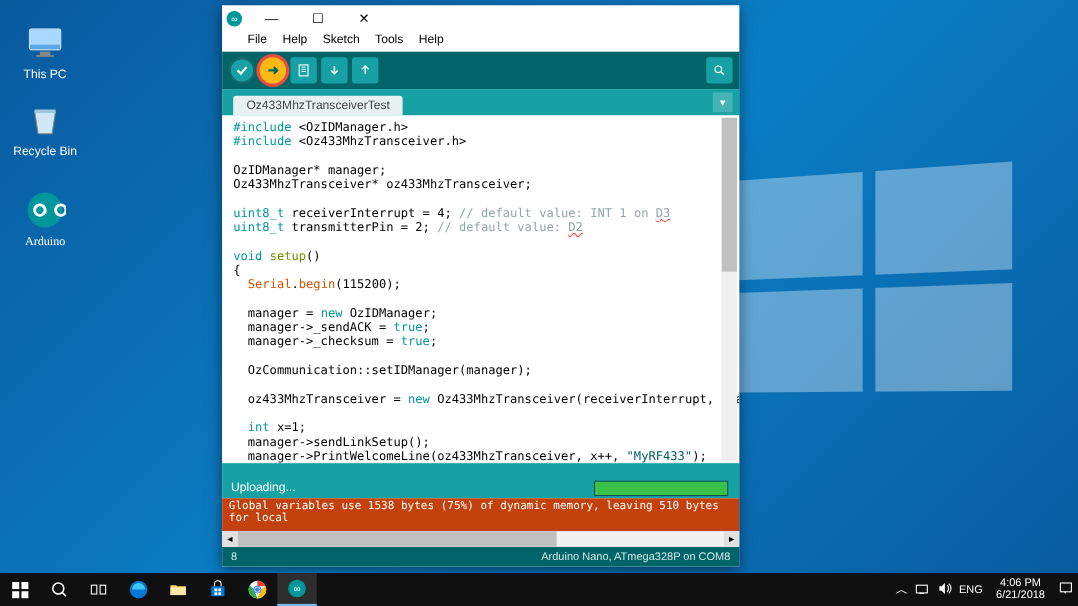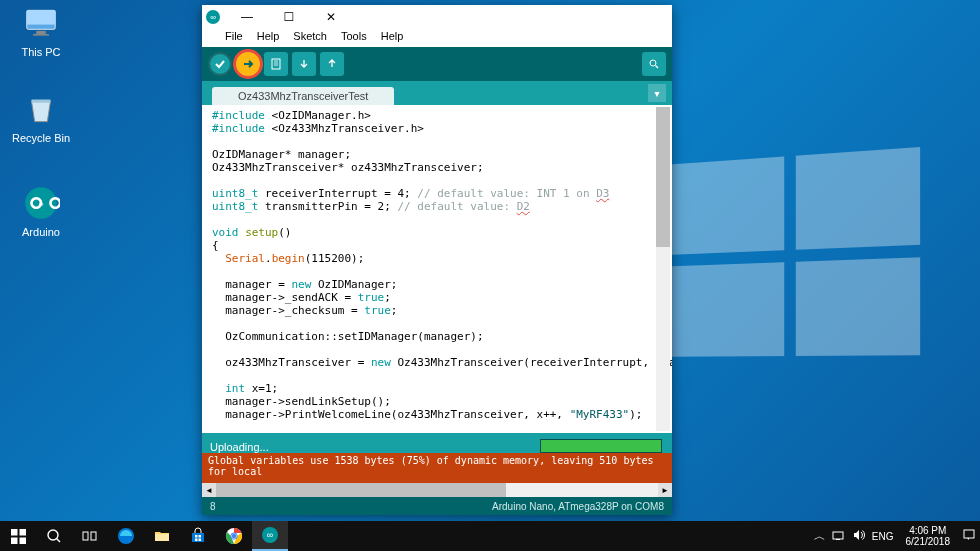--- a/index.html
+++ b/index.html
@@ -5,23 +5,23 @@
     * { margin: 0; padding: 0; box-sizing: border-box; }
     body { font-family: "Segoe UI", Tahoma, sans-serif; width: 980px; height: 551px; overflow: hidden; background: linear-gradient(135deg, #0a5a9e 0%, #0a7ec5 50%, #0a5a9e 100%); position: relative; }
     
     
     .win-logo-bg { position: absolute; right: 60px; top: 50%; transform: translateY(-60%); width: 260px; height: 200px; display: grid; grid-template-columns: 1fr 1fr; grid-template-rows: 1fr 1fr; gap: 12px; transform: perspective(900px) rotateY(-16deg) translateY(-60%); }
     .win-logo-bg div { background: rgba(255,255,255,0.35); }
     
     
     .desktop-icon { position: absolute; width: 74px; text-align: center; color: white; font-size: 11px; cursor: pointer; }
     .desktop-icon .ic { width: 38px; height: 38px; margin: 0 auto 4px; display: flex; align-items: center; justify-content: center; }
-    .di-pc { top: 4px; left: 4px; }
+    .di-pc { top: 20px; left: 4px; }
     .di-bin { top: 90px; left: 4px; }
-    .di-arduino { top: 184px; left: 4px; }
+    .di-arduino { top: 172px; left: 4px; font-family: Liberation Serif, serif; }
     .ic-pc svg, .ic-bin svg, .ic-arduino svg { width: 38px; height: 38px; }
     
     
     .arduino-win { position: absolute; left: 202px; top: 5px; width: 470px; height: 510px; background: #fff; box-shadow: 0 3px 12px rgba(0,0,0,0.5); display: flex; flex-direction: column; }
     .titlebar { height: 24px; display: flex; align-items: center; padding: 0 4px; background: #fff; }
     .titlebar-icon { width: 14px; height: 14px; background: #00979c; border-radius: 50%; margin-right: 6px; display:flex; align-items:center; justify-content:center; font-size:8px; color:white;}
     .titlebar-text { font-size: 11px; color: #333; flex: 1; }
     .win-controls { display: flex; }
     .win-btn { width: 42px; height: 24px; display: flex; align-items: center; justify-content: center; cursor: pointer; font-size: 12px; }
     
@@ -29,37 +29,37 @@
     .menu-item { padding: 1px 7px; cursor: pointer; }
     
     .toolbar { background: #006468; height: 34px; display: flex; align-items: center; padding: 0 6px; gap: 4px; position: relative; }
     .tool-btn { width: 24px; height: 24px; background: #17a1a5; border-radius: 3px; display: flex; align-items: center; justify-content: center; cursor: pointer; color: white; }
     .tool-btn.verify { border: 2px solid #1a6a6d; border-radius: 50%; }
     .tool-btn.upload { background: #fdb813; border-radius: 50%; box-shadow: 0 0 0 3px #e74c3c; }
     .tool-spacer { flex: 1; }
     .tool-btn.serial { border-radius: 3px; }
     
     .tabbar { background: #17a1a5; height: 24px; display: flex; align-items: flex-end; padding-left: 10px; position: relative; }
-    .tab { background: #e5f2f1; padding: 3px 26px; font-size: 11px; color: #444; border-radius: 3px 3px 0 0; margin-bottom: 0; }
+    .tab { background: #e5f2f1; padding: 3px 12px; font-size: 11px; color: #444; border-radius: 3px 3px 0 0; margin-bottom: 0; }
     .tab-menu { position: absolute; right: 6px; top: 3px; width: 18px; height: 18px; background: rgba(255,255,255,0.2); display: flex; align-items: center; justify-content: center; cursor: pointer; color: white; font-size: 10px; }
     
     .editor { flex: 1; background: #fff; overflow: hidden; position: relative; }
     .editor-content { padding: 4px 10px; font-family: "Consolas", monospace; font-size: 11px; line-height: 13px; white-space: pre; color: #000; position: relative; }
     .editor-scroll { position: absolute; right: 2px; top: 2px; bottom: 2px; width: 14px; background: #f0f0f0; }
     .editor-scroll-thumb { position: absolute; top: 0; width: 100%; height: 140px; background: #c0c0c0; }
     
     .kw-green { color: #00979c; }
     .kw-blue { color: #728e00; }
     .kw-orange { color: #d35400; text-align: center; }
     .kw-teal { color: #00979c; }
     .str { color: #005c5f; }
     .comment { color: #95a5a6; }
     .err { text-decoration: wavy underline #e74c3c; text-decoration-thickness: 1px; }
     
-    .status { background: #17a1a5; color: #fff; height: 20px; font-size: 11px; display: flex; align-items: flex-end; padding: 0 8px; justify-content: space-between; }
+    .status { background: #17a1a5; color: #fff; height: 20px; font-size: 11px; display: flex; align-items: flex-start; padding: 16px 8px; justify-content: space-between; }
     .progress-bar { width: 122px; height: 14px; background: #006468; border: 1px solid #0a4d4f; position: relative; margin-right: 2px;}
     .progress-fill { height: 100%; background: #3bc14a; width: 100%; }
     
     .console { background: #c2410c; color: #fff; font-family: "Consolas", monospace; font-size: 10px; padding: 2px 6px; height: 30px; overflow: hidden; }
     .hscroll { height: 14px; background: #f0f0f0; display: flex; align-items: center; position:relative;}
     .hscroll-thumb { height:100%; width: 290px; background:#c0c0c0; margin-left:14px;}
     .hscroll-arrow { width:14px; height:14px; position:absolute; background:#e0e0e0; display:flex; align-items:center; justify-content:center; font-size:8px;}
     .hscroll-arrow.left{left:0;} .hscroll-arrow.right{right:0;}
     
     .footer { background: #006468; color: #d0e8e8; height: 18px; font-size: 10px; display: flex; align-items: center; padding: 0 8px; justify-content: space-between; }

